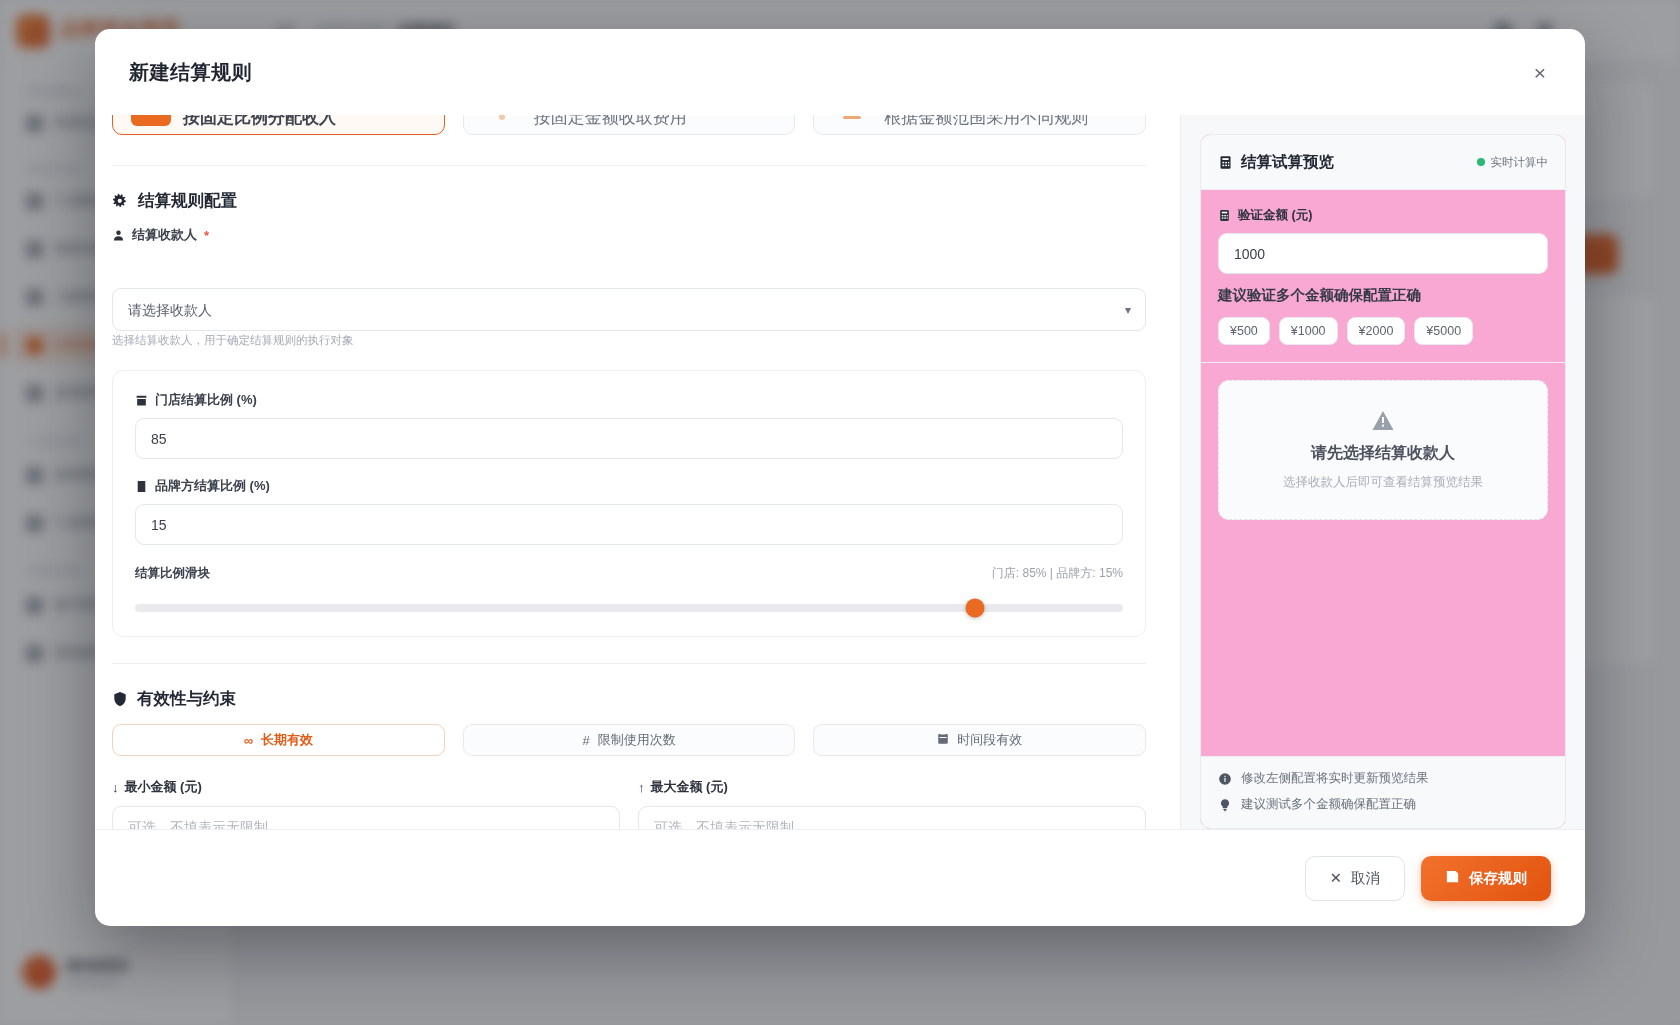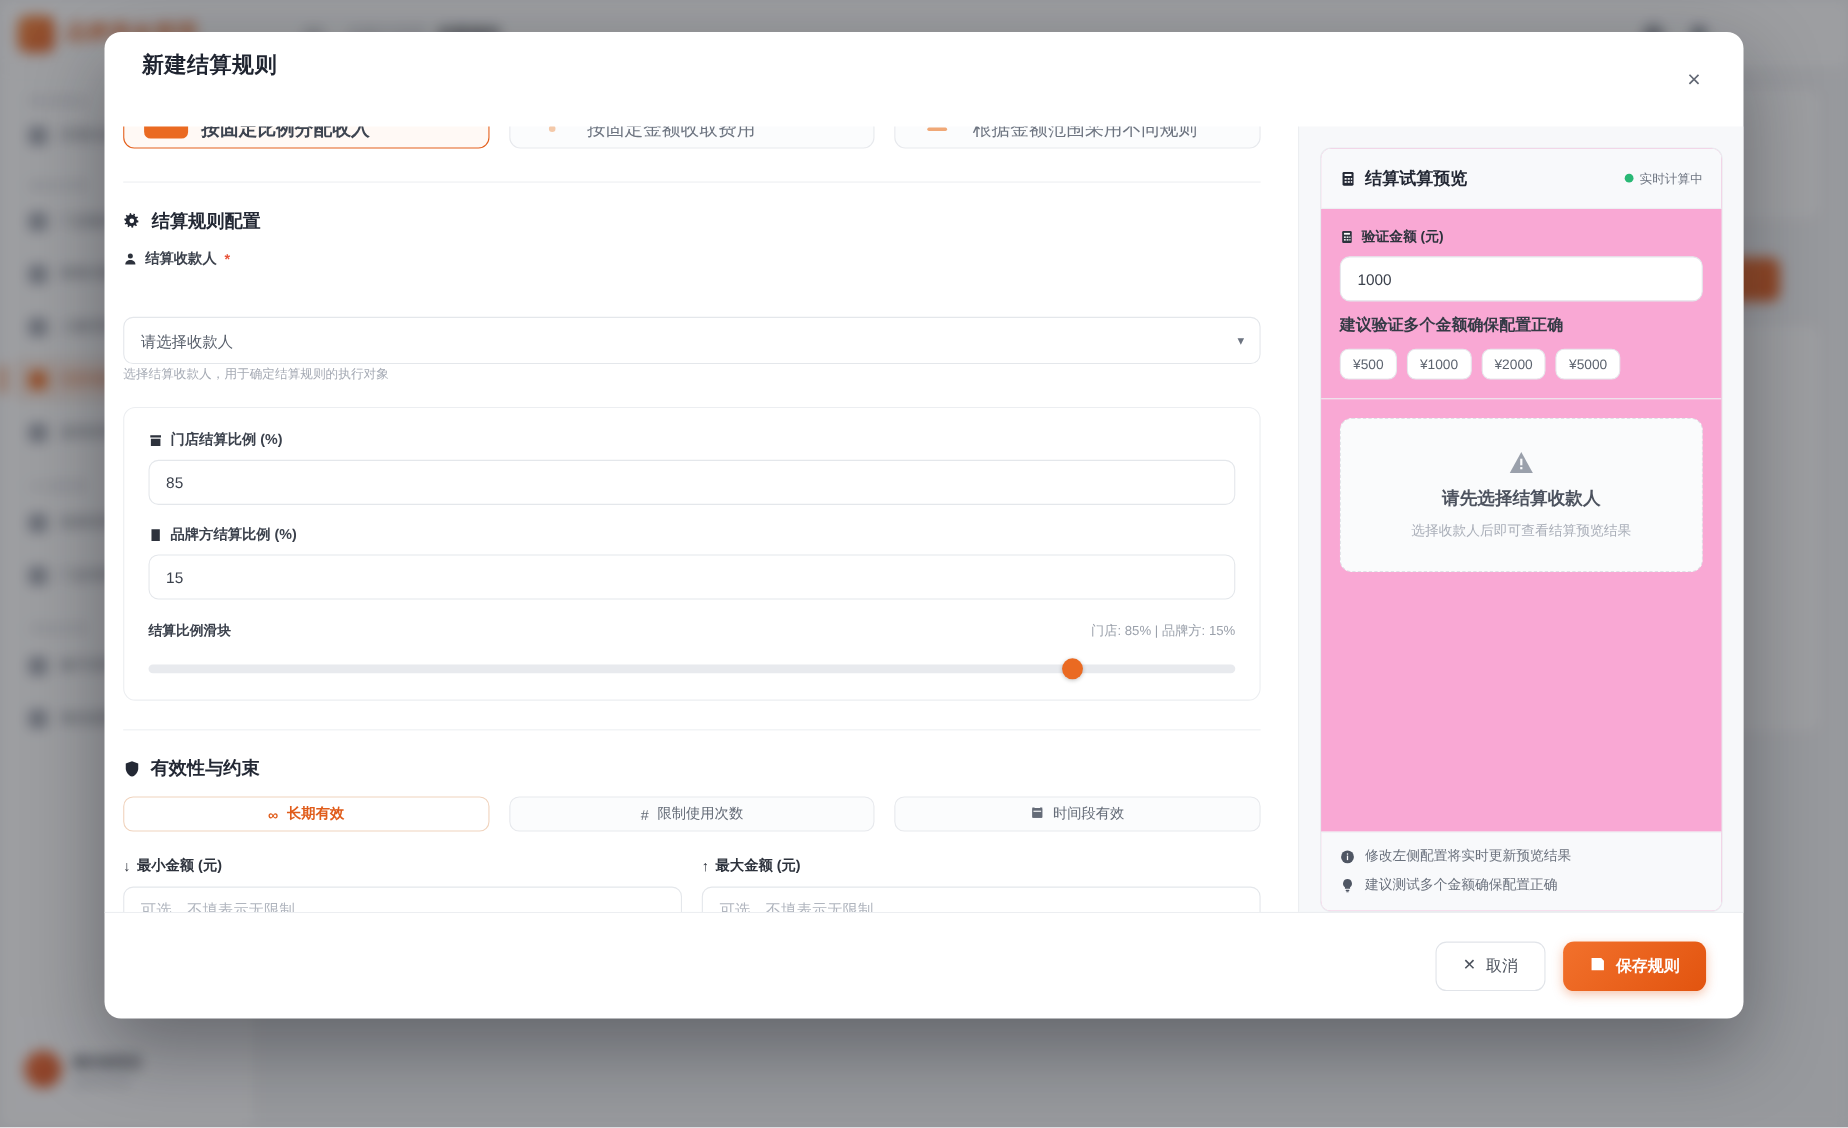--- a/index.html
+++ b/index.html
@@ -59,21 +59,21 @@
 
   
   .modal {
     position:absolute; left:95px; top:29px; width:1490px; height:897px;
     background:#ffffff; border-radius:15px;
     box-shadow: 0 26px 70px rgba(12,16,24,.38);
     display:flex; flex-direction:column; overflow:hidden;
   }
   .modal-head {
     height: 86px; flex: 0 0 auto; position:relative;
-    display:flex; align-items:flex-start; padding: 16px 34px;
+    display:flex; align-items:center; padding: 16px 34px;
   }
   .modal-title { font-size:20px; font-weight:700; color:#1f2430; letter-spacing:.5px; }
   .close-btn {
     position:absolute; right:28px; top:50%; transform:translateY(-50%);
     width:34px; height:34px; border:0; background:transparent;
     color:#616773; font-size:21px; line-height:1; cursor:pointer; border-radius:8px;
   }
 
   .modal-body { flex:1 1 auto; display:flex; min-height:0; }
 

